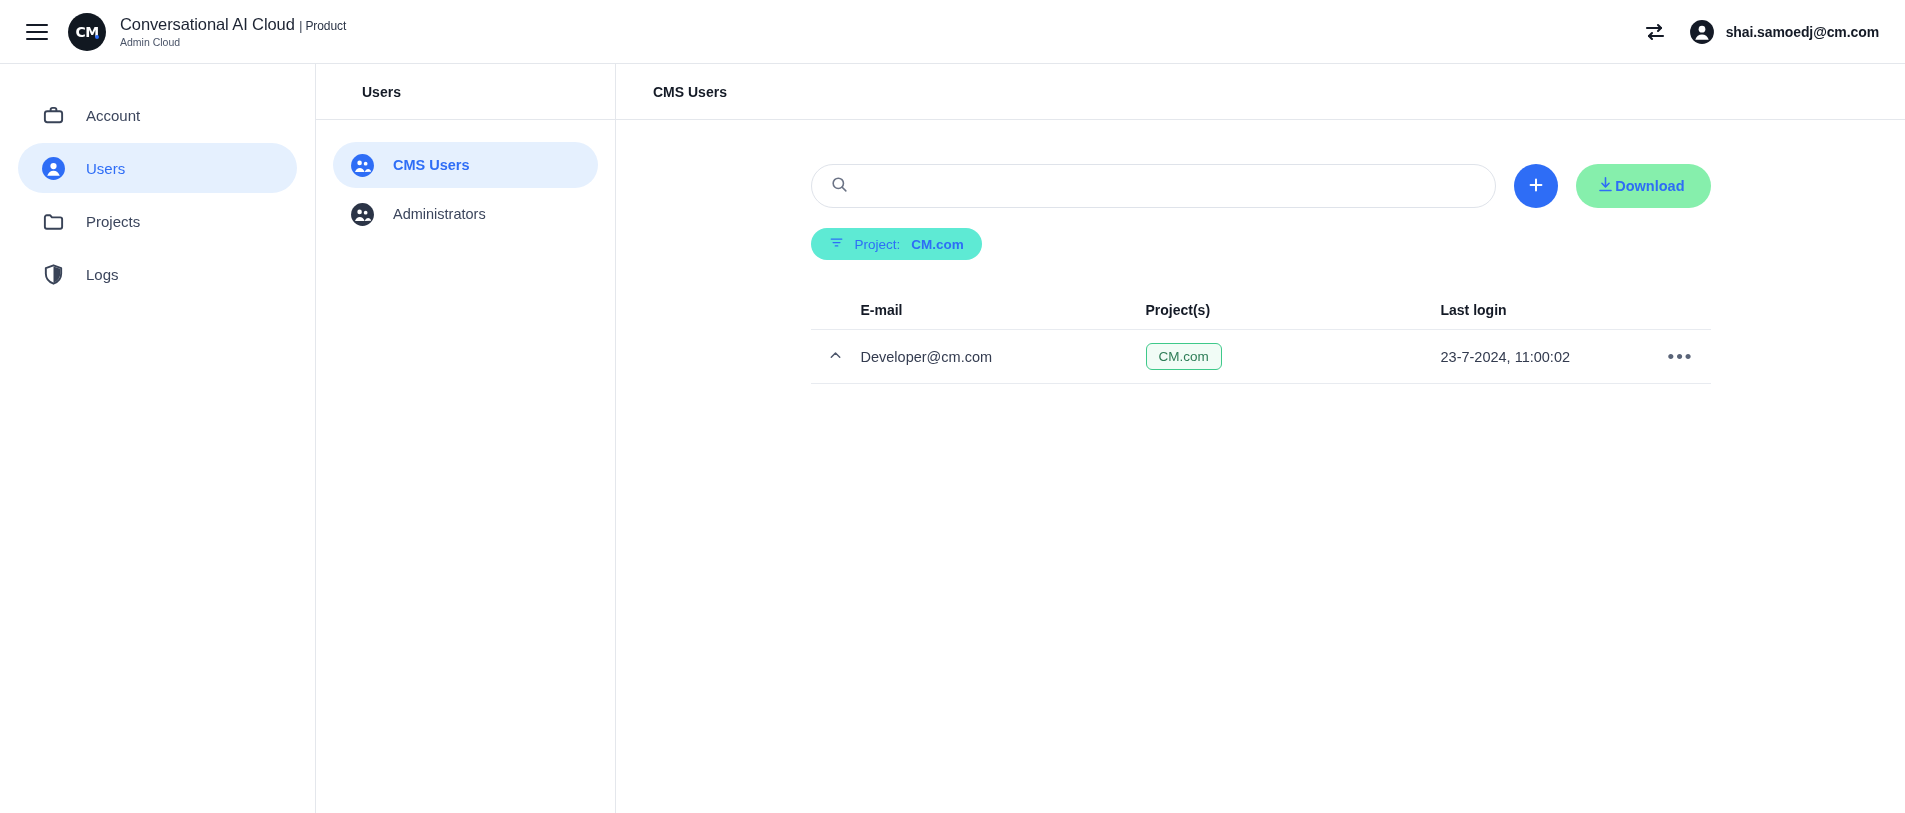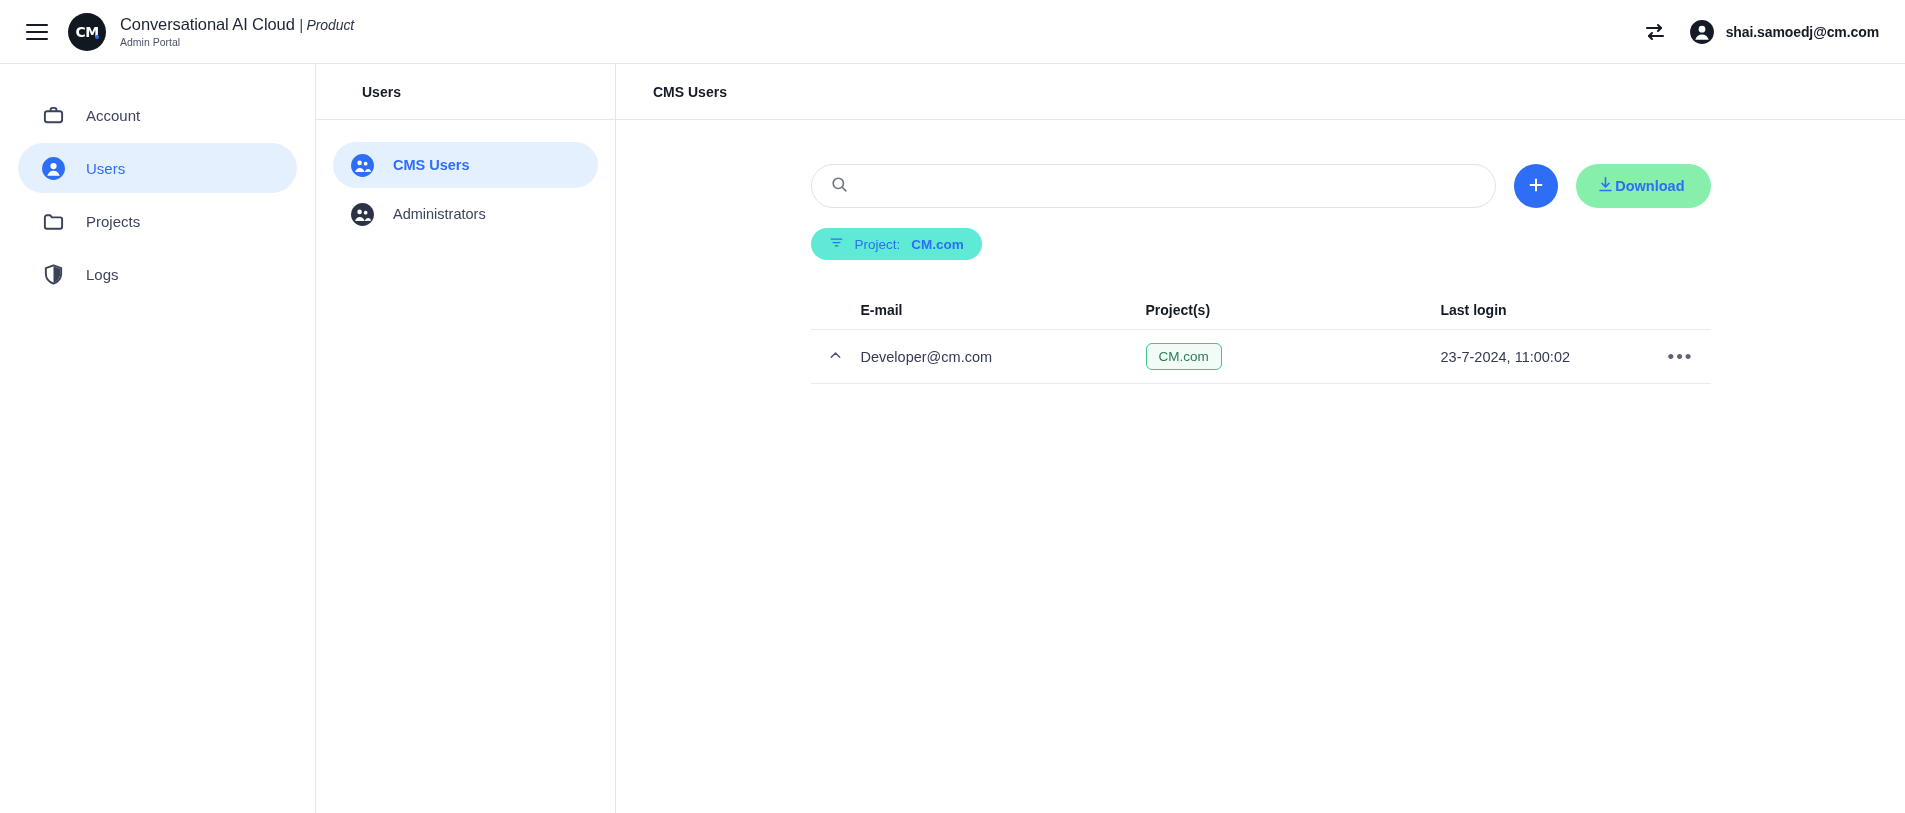--- a/index.html
+++ b/index.html
@@ -34,21 +34,21 @@
   .logo-circle .cm {
     color: #fff; font-size: 14px; font-weight: bold; letter-spacing: -0.5px;
     font-family: "DejaVu Sans", sans-serif;
   }
   .logo-circle .dot {
     width: 4px; height: 4px; border-radius: 50%; background: #2e6df6;
     position: absolute; right: 7px; bottom: 12px;
   }
   .brand { margin-left: 14px; line-height: 1.15; }
   .brand-title { font-size: 16.5px; color: #1d2433; letter-spacing: -0.1px; }
-  .brand-title .prod { font-size: 14px; color: #2b3446; font-style: italic; }
+  .brand-title .prod { font-size: 12px; color: #2b3446; }
   .brand-sub { font-size: 10.5px; color: #4a5468; margin-top: 2px; }
 
   .topbar-right {
     margin-left: auto; display: flex; align-items: center; gap: 22px;
   }
   .swap-icon { width: 24px; height: 24px; cursor: pointer; }
   .user-box { display: flex; align-items: center; gap: 11px; cursor: pointer; }
   .avatar-icon { width: 26px; height: 26px; }
   .user-email { font-size: 14px; color: #141a26; font-weight: bold; letter-spacing:-0.1px; }
 
@@ -172,21 +172,21 @@
   <div class="logo-circle">
     <span class="cm">CM</span>
     <span class="dot"></span>
   </div>
 
   <div class="brand">
     <div class="brand-title">
       <span>Conversational AI Cloud</span>
       <span class="prod">| Product</span>
     </div>
-    <div class="brand-sub">Admin Portal</div>
+    <div class="brand-sub">Admin Cloud</div>
   </div>
 
   <div class="topbar-right">
     <span class="swap-icon">
       <svg viewBox="0 0 24 24" width="24" height="24" fill="none" stroke="#141a26" stroke-width="2.1" stroke-linecap="round" stroke-linejoin="round">
         <path d="M4 8h14"></path>
           <path d="M15 5l3 3-3 3"></path>
         <path d="M20 16H6"></path>
           <path d="M9 13l-3 3 3 3"></path>
       </svg>

